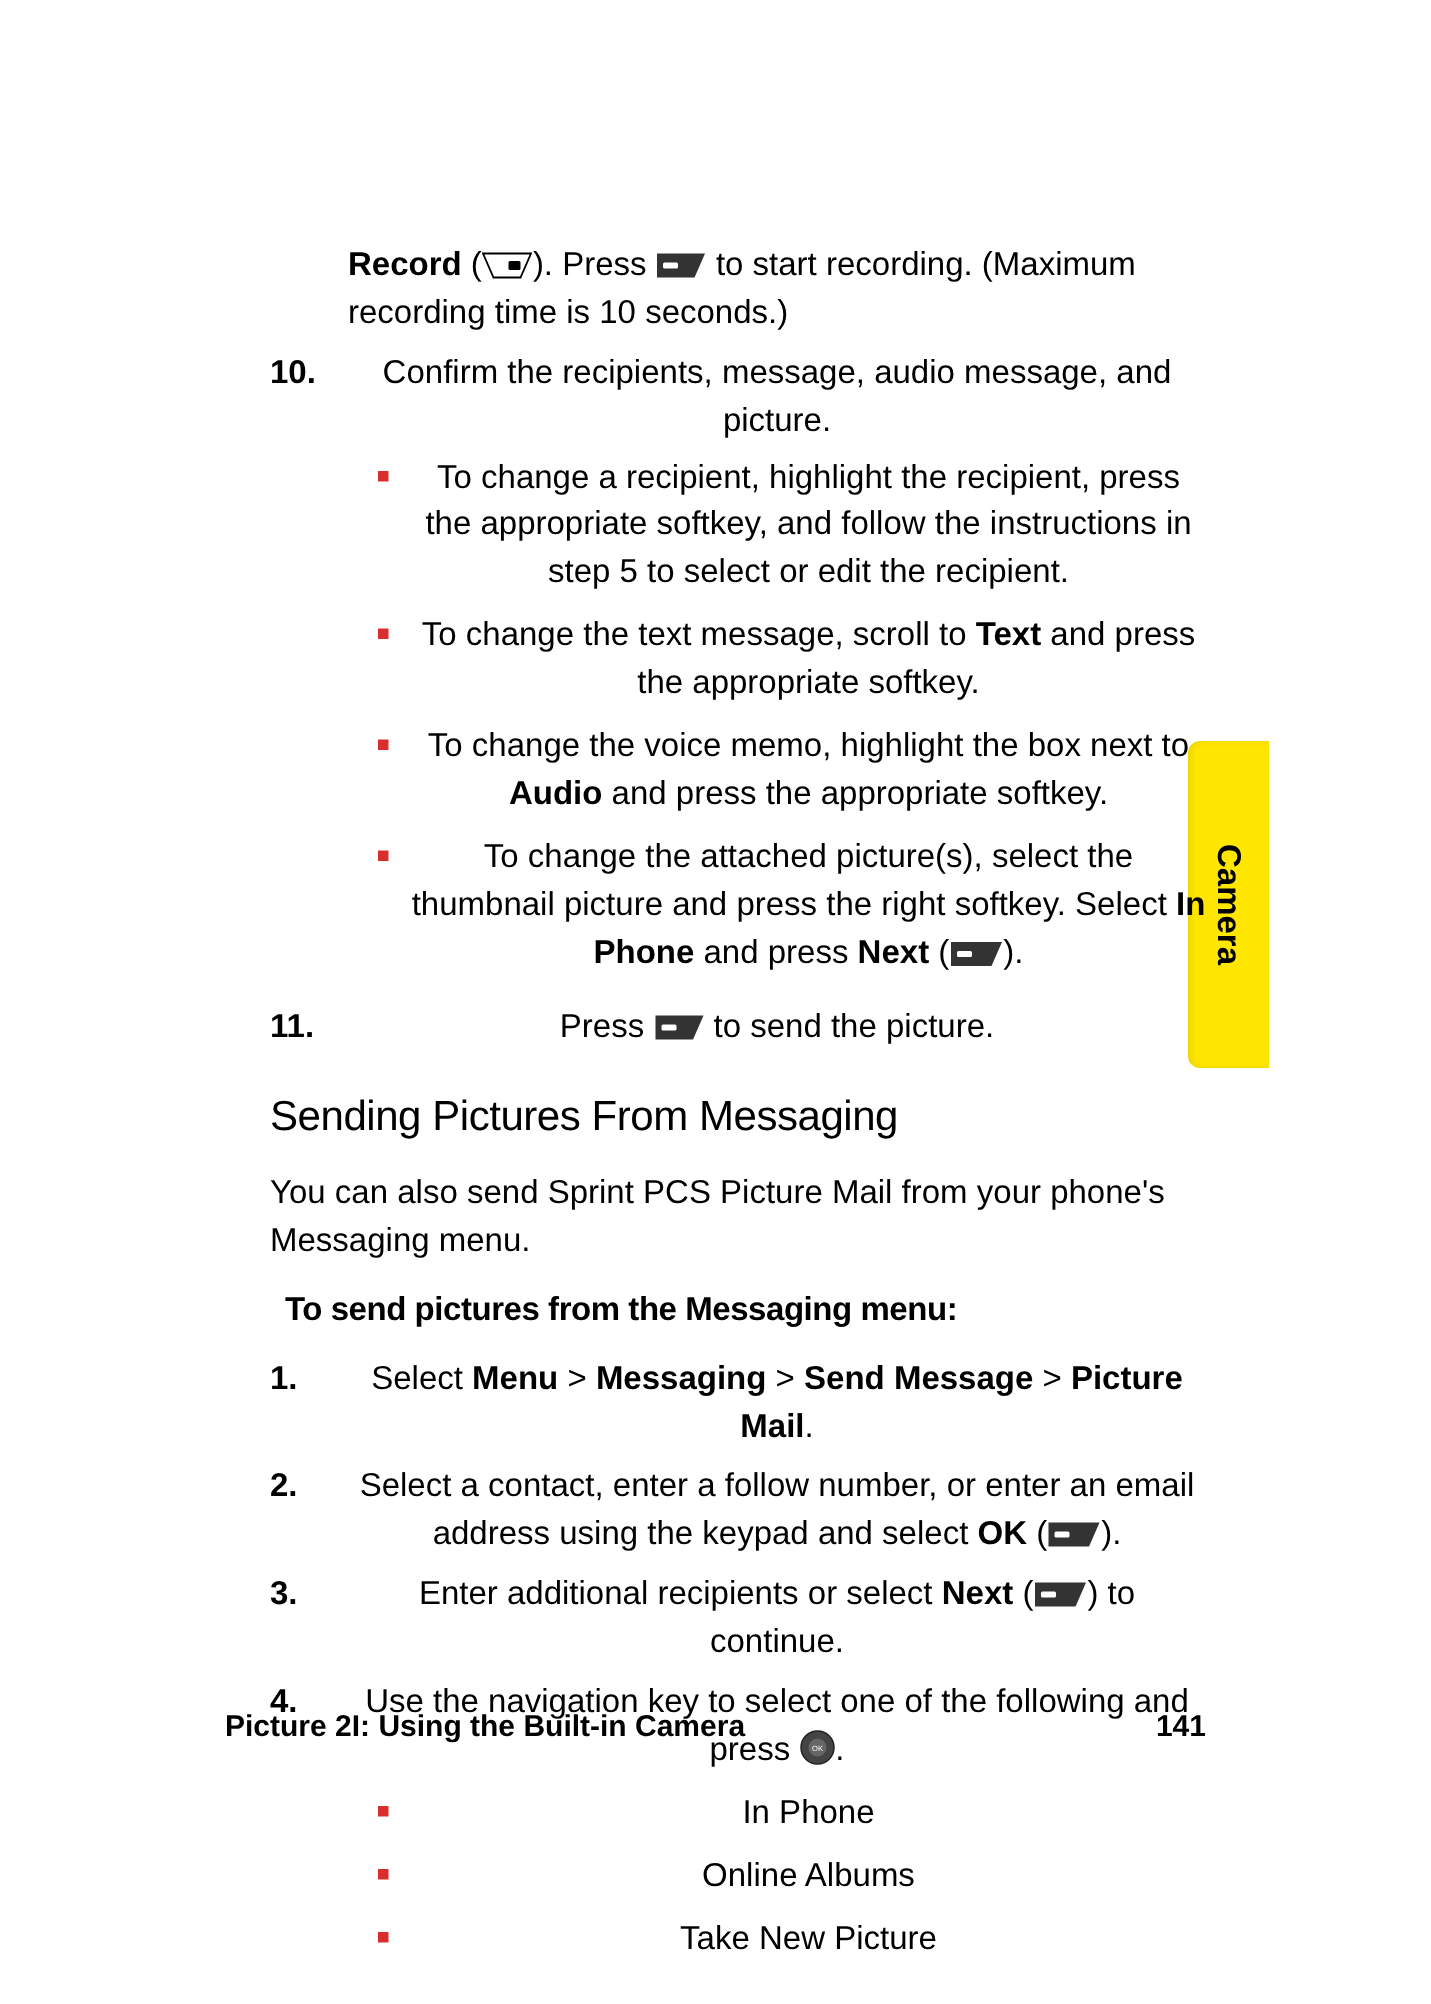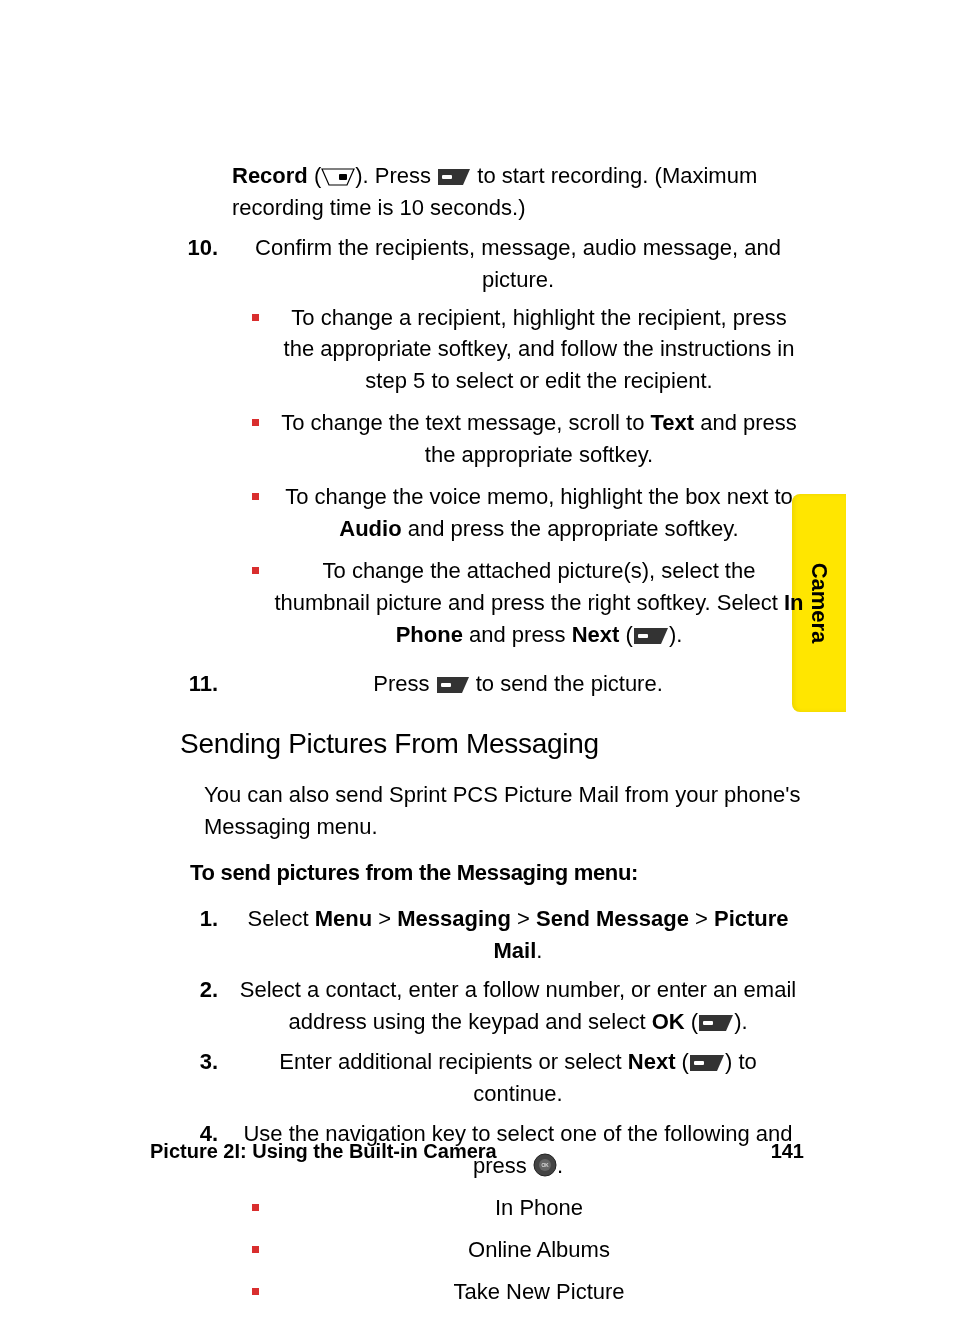--- a/index.html
+++ b/index.html
@@ -18,21 +18,21 @@
       position: relative;
     }
     .ol-row {
       display: flex;
       margin-top: 8px;
       margin-bottom: 4px;
     }
     .ol-num {
       width: 52px;
       flex-shrink: 0;
-      text-align: right;
+      text-align: left;
       padding-right: 14px;
       font-weight: 700;
     }
     .ol-body {
       flex: 1;
       text-align: center;
     }
     .continued {
       margin-left: 52px;
       margin-bottom: 6px;
@@ -57,21 +57,21 @@
       background: #d92e2e;
     }
     .h2 {
       font-size: 28px;
       font-weight: 400;
       margin-top: 24px;
       margin-bottom: 14px;
       letter-spacing: -0.3px;
     }
     .body-p {
-      margin-left: 24px;
+      margin-left: 0;
       margin-bottom: 14px;
     }
     .lead {
       font-weight: 700;
       margin-left: 10px;
       margin-bottom: 14px;
       letter-spacing: -0.3px;
     }
     .icon-softkey {
       display: inline-block;

